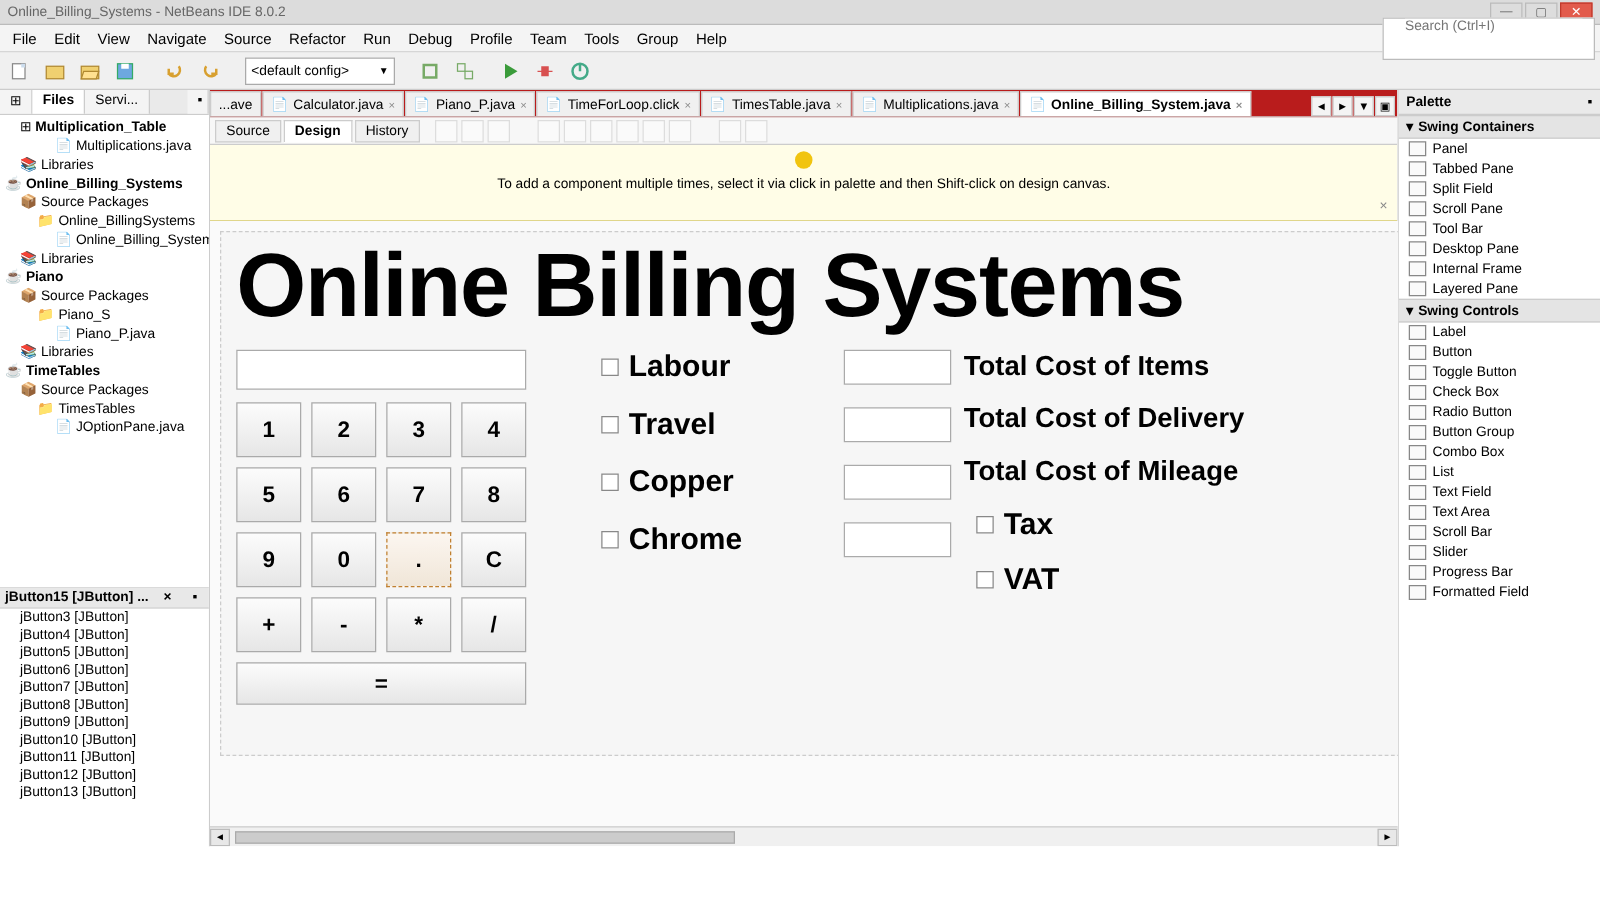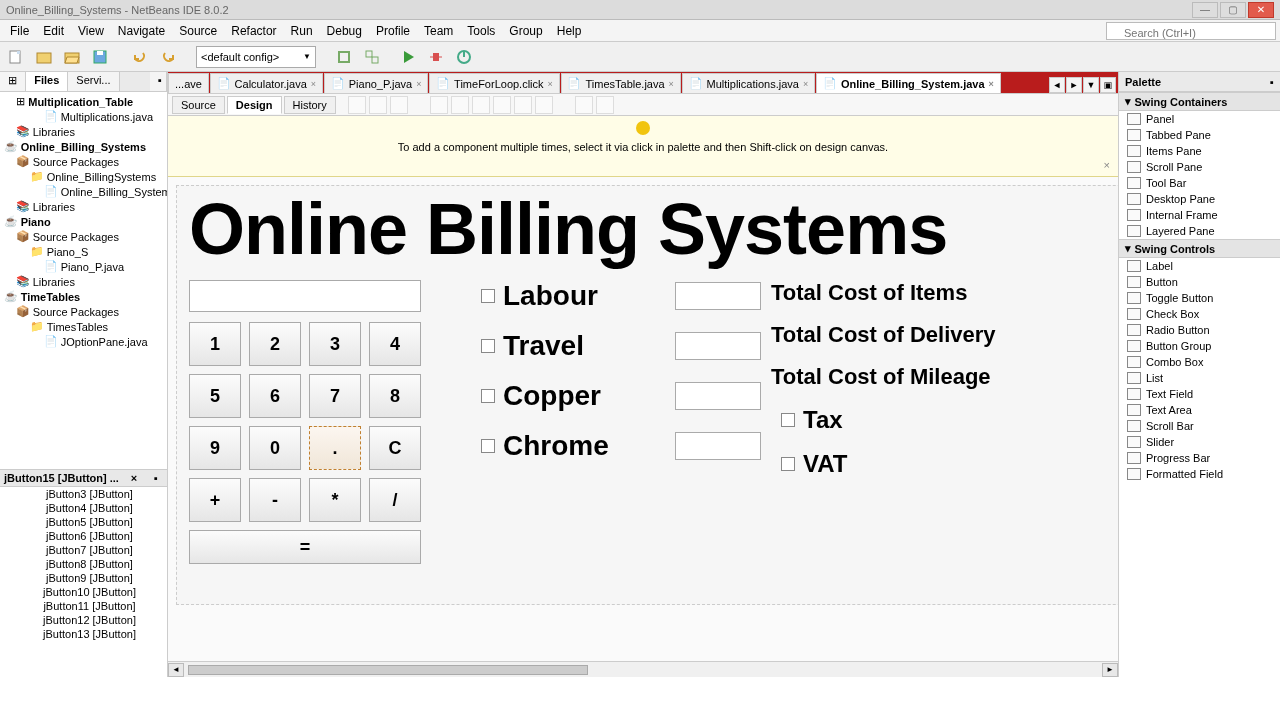--- a/index.html
+++ b/index.html
@@ -4,42 +4,42 @@
 <style>
   * { box-sizing: border-box; margin: 0; padding: 0; }
   body { font-family: "Segoe UI", Tahoma, sans-serif; font-size: 12px; background: #fff; overflow: hidden; width: 1280px; height: 720px; color: #000; }
   .titlebar { height: 20px; background: #dcdcdc; border-bottom: 1px solid #bbb; display:flex; align-items:center; padding:0 6px; font-size:11px; color:#666; }
   .winbtns { margin-left:auto; display:flex; gap:2px; }
   .winbtn { width:26px; height:16px; background:#ddd; border:1px solid #bbb; display:flex; align-items:center; justify-content:center; font-size:10px; }
   .winbtn.close { background:#e25b4c; color:#fff; border-color:#c0392b; }
 
   .menubar { height: 22px; background: #f4f4f4; border-bottom:1px solid #ccc; display:flex; align-items:center; padding:0 4px; gap:2px; }
   .menubar span { padding: 2px 6px; cursor:default; }
-  .search-box { margin-left:auto; display:flex; align-items:flex-end; border:1px solid #bbb; background:#fff; height:18px; padding:0 17px; width:170px; }
+  .search-box { margin-left:auto; display:flex; align-items:flex-start; border:1px solid #bbb; background:#fff; height:34px; padding:0 17px; width:170px; }
   .search-box input { border:none; outline:none; font-size:11px; flex:1; color:#888; }
 
   .toolbar { height: 30px; background: #f0f0f0; border-bottom:1px solid #ccc; display:flex; align-items:center; padding:0 4px; gap:4px; }
   .tbtn { width:24px; height:24px; display:flex; align-items:center; justify-content:center; border-radius:2px; }
   .dropdown { height:22px; border:1px solid #aaa; background:#fff; font-size:11px; padding:2px 4px; width:120px; display:flex; align-items:center; }
   .dropdown .arrow { margin-left:auto; font-size:8px; }
 
   .body-row { display:flex; height: 605px; }
   .left-col { width: 168px; display:flex; flex-direction:column; border-right:1px solid #ccc; }
   .left-tabs { height:20px; display:flex; border-bottom:1px solid #ccc; background:#eaeaea; }
   .left-tab { padding:2px 8px; font-size:11px; border-right:1px solid #ccc; background:#f4f4f4; }
   .left-tab.active { background:#fff; font-weight:bold; }
   .left-tab.min { margin-left:auto; width:16px; text-align:center; }
   .tree { flex:1; overflow:auto; background:#fff; font-size:11px; padding:2px; }
   .tree-node { white-space:nowrap; padding:1px 0 1px 2px; display:flex; align-items:center; gap:3px; }
   .tree-indent1 { padding-left:14px; }
   .tree-indent2 { padding-left:28px; }
   .tree-indent3 { padding-left:42px; }
   .nav-title { height:18px; background:#e8e8e8; border-top:1px solid #ccc; border-bottom:1px solid #ccc; display:flex; align-items:center; padding:0 4px; font-size:11px; font-weight:bold; }
   .nav-close { margin-left:auto; width:14px; text-align:center; }
-  .nav-list { flex:0 0 190px; overflow:auto; background:#fff; font-size:11px;text-align:center; }
+  .nav-list { flex:0 0 190px; overflow:auto; background:#fff; font-size:11px; }
   .nav-item { padding:1px 4px 1px 16px; white-space:nowrap; }
 
   .center-col { flex:1; display:flex; flex-direction:column; overflow:hidden; }
   .editor-tabs { height:22px; display:flex; align-items:end; background:#b91c1c; border-bottom:1px solid #ccc; overflow:hidden; }
   .etab { height:20px; display:flex; align-items:center; gap:4px; padding:0 6px; border:1px solid #ccc; border-bottom:none; background:#f0f0f0; font-size:11px; margin-right:1px; white-space:nowrap; }
   .etab.active { background:#fff; font-weight:bold; }
   .etab .tx { font-size:9px; color:#888; }
   .etab-nav { margin-left:auto; display:flex; gap:1px; padding-right:2px; }
   .etab-nav div { width:16px; height:16px; border:1px solid #ccc; background:#f4f4f4; display:flex; align-items:center; justify-content:center; font-size:9px; }
 
@@ -59,21 +59,21 @@
   .form-body { display:flex; margin-top:10px; }
   .calc { width:240px; }
   .calc-display { width:232px; height:32px; border:1px solid #aaa; background:#fff; margin-bottom:10px; }
   .key-grid { display:grid; grid-template-columns: repeat(4, 52px); grid-auto-rows:44px; gap:8px; }
   .key { border:1px solid #aaa; background:linear-gradient(#fcfcfc,#e6e6e6); display:flex; align-items:center; justify-content:center; font-size:18px; font-weight:bold; }
   .key.sel { border:1px dashed #c08030; background: linear-gradient(#fcf6f0,#f0e6d8); }
   .key-eq { grid-column: span 4; }
   .mid-col { width:280px; margin-left:52px; }
   .chk-row { display:flex; align-items:center; margin-bottom:18px; }
   .chk { width:14px; height:14px; border:1px solid #888; background:#fff; margin-right:8px; flex-shrink:0; }
-  .chk-label { font-size:28px; font-weight:bold; }
+  .chk-label { font-size:24px; font-weight:bold; }
   .smallfield { width:86px; height:28px; border:1px solid #aaa; background:#fff; margin-left:auto; }
   .totals-col { width:290px; margin-left:10px; }
   .total-row { font-size:22px; font-weight:bold; margin-bottom:16px; white-space:nowrap; }
   .tax-row { display:flex; align-items:center; margin-bottom:16px; }
   .tax-row .chk { margin-left:10px; }
   .tax-label { font-size:24px; font-weight:bold; }
 
   .scrollbarH { height:16px; border-top:1px solid #ccc; background:#f0f0f0; display:flex; align-items:center; }
   .sbtn { width:16px; height:14px; border:1px solid #bbb; background:#e8e8e8; display:flex; align-items:center; justify-content:center; font-size:8px; }
   .sthumbH { height:10px; width:400px; background:#ccc; border:1px solid #aaa; margin-left:4px; }
@@ -373,21 +373,21 @@
       <div class="pal-item">
           <div class="pal-icon"></div>
           <span>Panel</span>
         </div>
       <div class="pal-item">
           <div class="pal-icon"></div>
           <span>Tabbed Pane</span>
         </div>
       <div class="pal-item">
           <div class="pal-icon"></div>
-          <span>Items Pane</span>
+          <span>Split Field</span>
         </div>
       <div class="pal-item">
           <div class="pal-icon"></div>
           <span>Scroll Pane</span>
         </div>
       <div class="pal-item">
           <div class="pal-icon"></div>
           <span>Tool Bar</span>
         </div>
       <div class="pal-item">

